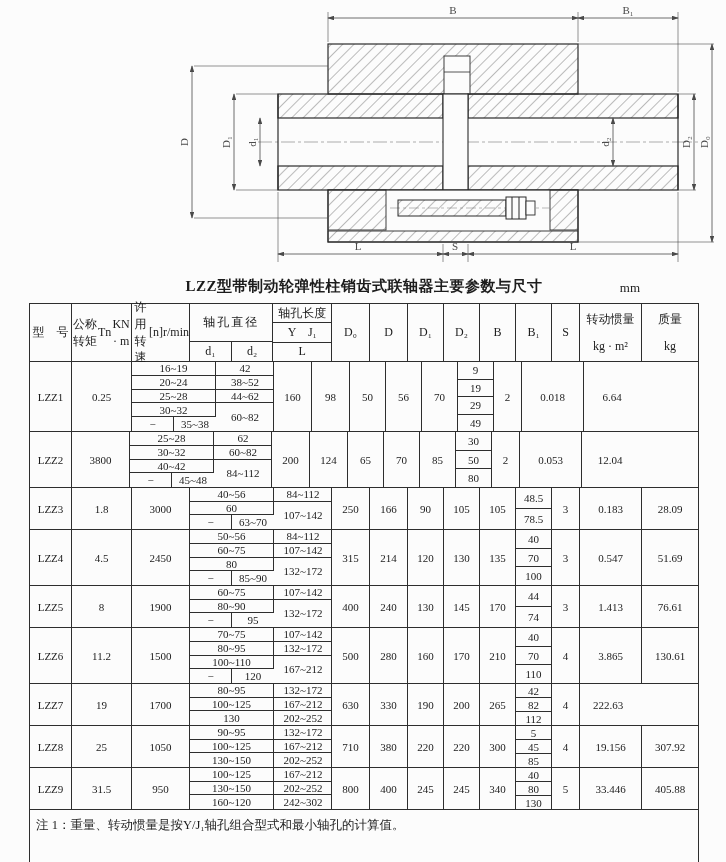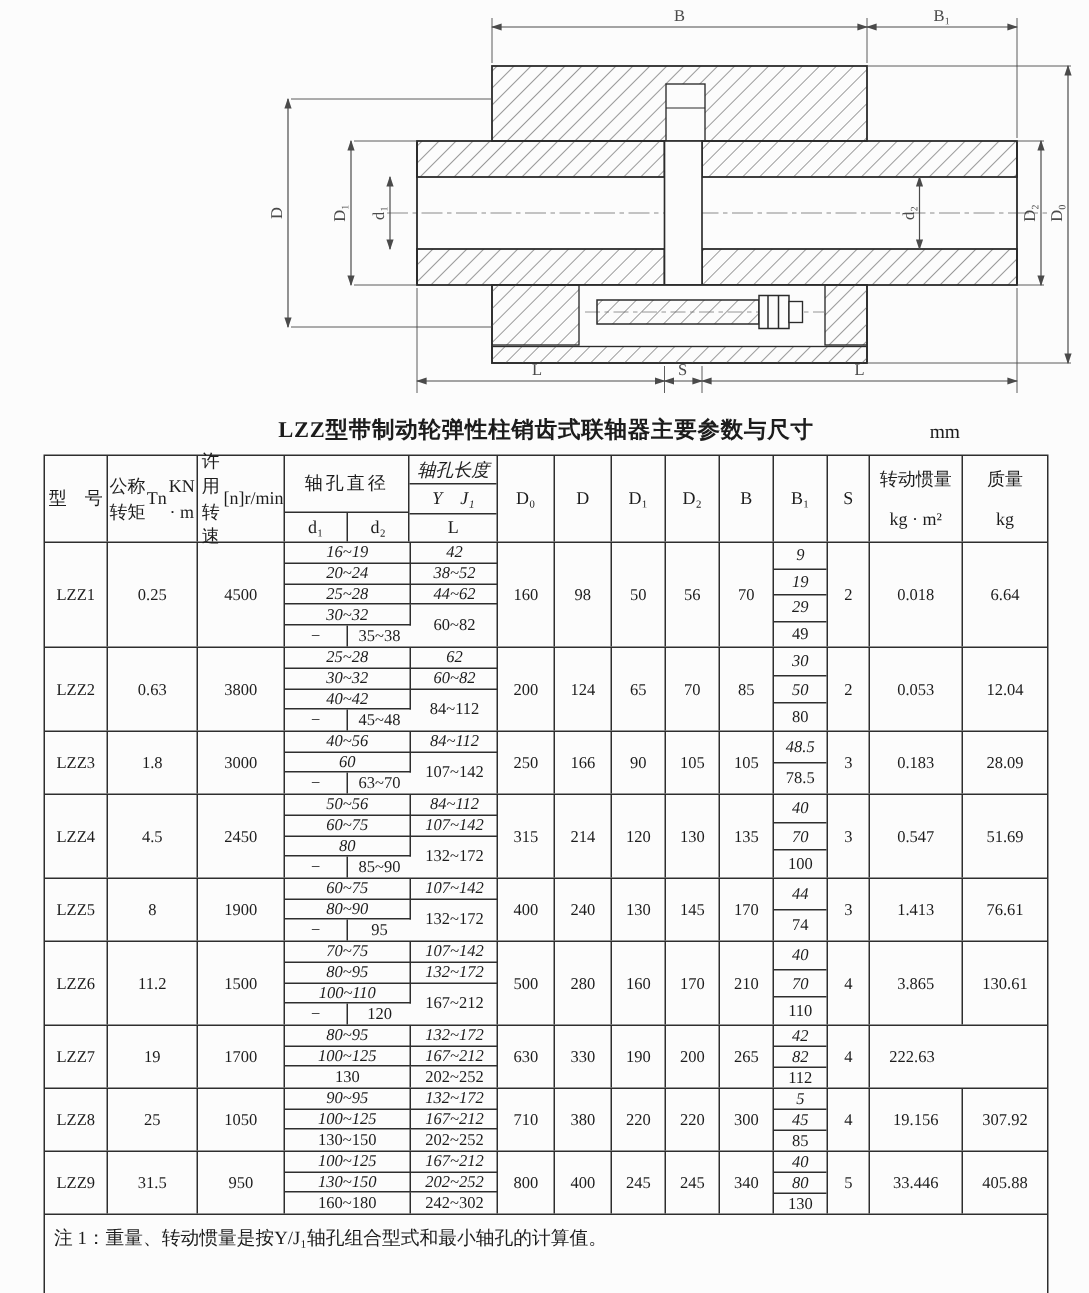--- a/index.html
+++ b/index.html
@@ -41,21 +41,21 @@
   .hd2{ flex:1; display:flex; align-items:center; justify-content:center; }
   .hdr-l{ width:58px; display:flex; flex-direction:column; }
   .hl{ flex:1; display:flex; align-items:center; justify-content:center; }
   .hl.bb{ border-bottom:1px solid var(--ln); }
   
   .dl-grid{ width:142px; display:grid; grid-template-columns:42px 42px 58px;
     border-right:1px solid var(--ln); }
   .dg{ display:flex; align-items:center; justify-content:center; text-align:center; }
   .df{ grid-column:1 / 3; border-right:1px solid var(--ln); }
   .dh{ border-right:1px solid var(--ln); }
-  .bb{ border-bottom:1px solid var(--ln);font-style:italic; }
+  .bb{ border-bottom:1px solid var(--ln); }
   
   .b1-col{ width:36px; display:flex; flex-direction:column; border-right:1px solid var(--ln); }
   .b1c{ flex:1; display:flex; align-items:center; justify-content:center; }
   
   .notes{ padding:6px 6px 8px 6px; font-size:12.5px; line-height:1.55; }
   .note2{ padding-left:27px;margin-top:32px; }
   svg text{ font-family:"Liberation Serif","DejaVu Serif",serif; fill:var(--dim); }
 </style>
 </head>
 <body>
@@ -202,21 +202,20 @@
     <div class="cell w-mass sp-between last">
       <div>质量</div>
       <div>kg</div>
     </div>
   </div>
 
   <div>
       <div class="mrow" style="height: 70px;">
         <div class="cell w-model">LZZ1</div>
         <div class="cell w-tn">0.25</div>
-        <div class="cell w-rpm">4500</div>
         <div class="dl-grid" style="grid-template-rows: repeat(5, 1fr);">
           <div class="dg df bb" style="grid-row: 1;">16~19</div>
           <div class="dg bb" style="grid-area: 1 / 3 / span 1;">42</div>
           <div class="dg df bb" style="grid-row: 2;">20~24</div>
           <div class="dg bb" style="grid-area: 2 / 3 / span 1;">38~52</div>
           <div class="dg df bb" style="grid-row: 3;">25~28</div>
           <div class="dg bb" style="grid-area: 3 / 3 / span 1;">44~62</div>
           <div class="dg df bb" style="grid-row: 4;">30~32</div>
           <div class="dg" style="grid-area: 4 / 3 / span 2;">60~82</div>
           <div class="dg dh" style="grid-area: 5 / 1;">−</div>
@@ -232,21 +231,20 @@
           <div class="b1c bb">19</div>
           <div class="b1c bb">29</div>
           <div class="b1c">49</div>
         </div>
         <div class="cell w-s">2</div>
         <div class="cell w-inertia">0.018</div>
         <div class="cell w-mass last">6.64</div>
       </div>
       <div class="mrow" style="height: 56px;">
         <div class="cell w-model">LZZ2</div>
-        <div class="cell w-tn">0.63</div>
         <div class="cell w-rpm">3800</div>
         <div class="dl-grid" style="grid-template-rows: repeat(4, 1fr);">
           <div class="dg df bb" style="grid-row: 1;">25~28</div>
           <div class="dg bb" style="grid-area: 1 / 3 / span 1;">62</div>
           <div class="dg df bb" style="grid-row: 2;">30~32</div>
           <div class="dg bb" style="grid-area: 2 / 3 / span 1;">60~82</div>
           <div class="dg df bb" style="grid-row: 3;">40~42</div>
           <div class="dg" style="grid-area: 3 / 3 / span 2;">84~112</div>
           <div class="dg dh" style="grid-area: 4 / 1;">−</div>
           <div class="dg" style="grid-area: 4 / 2;">45~48</div>
@@ -424,21 +422,21 @@
       </div>
       <div class="mrow" style="height: 42px;">
         <div class="cell w-model">LZZ9</div>
         <div class="cell w-tn">31.5</div>
         <div class="cell w-rpm">950</div>
         <div class="dl-grid" style="grid-template-rows: repeat(3, 1fr);">
           <div class="dg df bb" style="grid-row: 1;">100~125</div>
           <div class="dg bb" style="grid-area: 1 / 3 / span 1;">167~212</div>
           <div class="dg df bb" style="grid-row: 2;">130~150</div>
           <div class="dg bb" style="grid-area: 2 / 3 / span 1;">202~252</div>
-          <div class="dg df" style="grid-row: 3;">160~180</div>
+          <div class="dg df" style="grid-row: 3;">160~120</div>
           <div class="dg" style="grid-area: 3 / 3 / span 1;">242~302</div>
         </div>
         <div class="cell w-38">800</div>
         <div class="cell w-38">400</div>
         <div class="cell w-36">245</div>
         <div class="cell w-36">245</div>
         <div class="cell w-36">340</div>
         <div class="b1-col">
           <div class="b1c bb">40</div>
           <div class="b1c bb">80</div>

